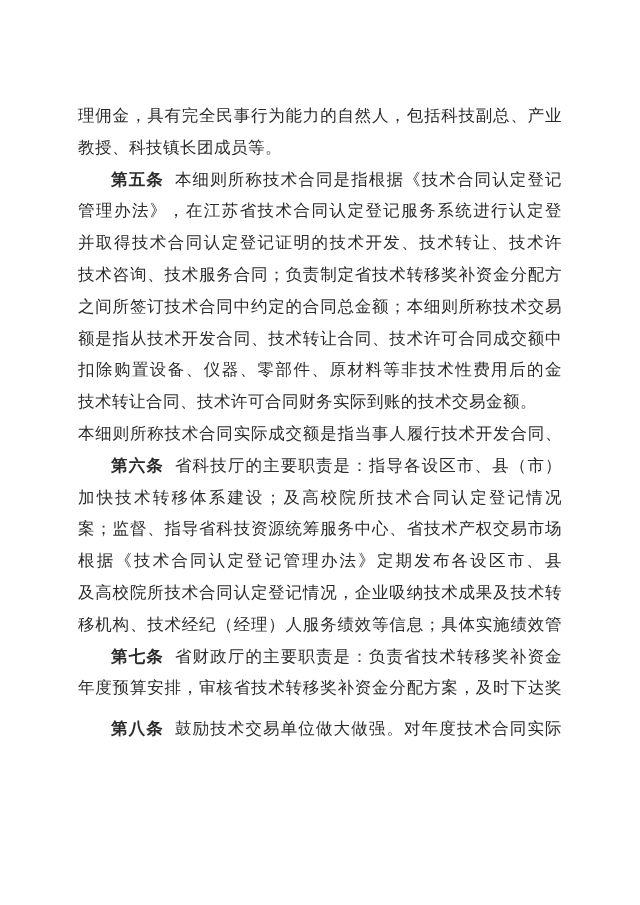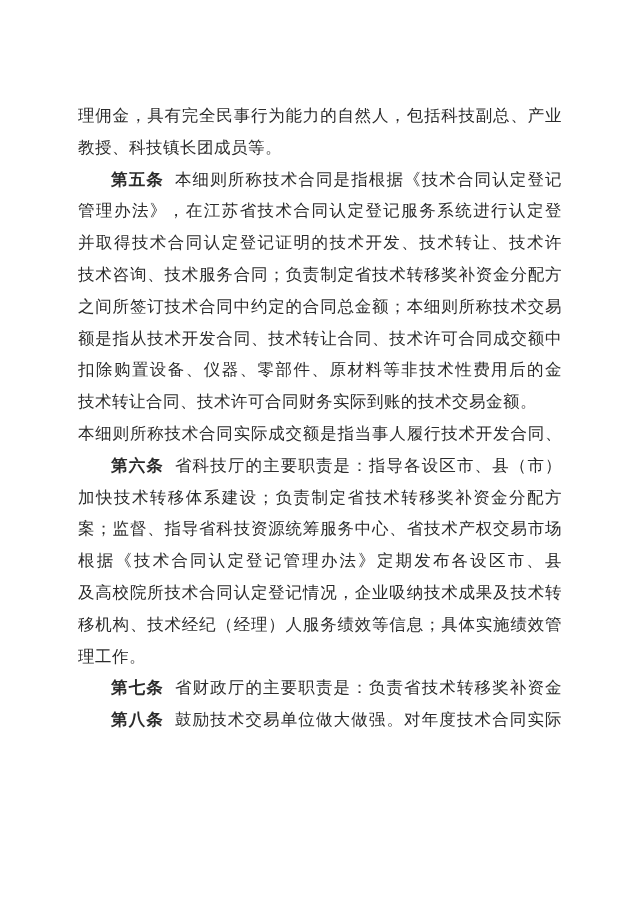--- a/index.html
+++ b/index.html
@@ -32,20 +32,21 @@
     letter-spacing: 0.5px;
     overflow: hidden;
   }
   .line.end {
     text-align-last: left;
   }
   .line.indent {
     text-indent: 33px;
   }
   .line.gap {
+    margin-top: 9px;
   }
   .kw {
     font-weight: 700;
     margin-right: 11px;
     font-family: "Liberation Sans", "DejaVu Sans", sans-serif;
   }
   .footer {
     position: absolute;
     left: 95px;
     top: 808px;
@@ -65,23 +66,23 @@
       <div class="line indent"><span class="kw">第五条</span>本细则所称技术合同是指根据《技术合同认定登记</div>
       <div class="line">管理办法》，在江苏省技术合同认定登记服务系统进行认定登记，</div>
       <div class="line">并取得技术合同认定登记证明的技术开发、技术转让、技术许可、</div>
       <div class="line">技术咨询、技术服务合同；负责制定省技术转移奖补资金分配方</div>
       <div class="line">之间所签订技术合同中约定的合同总金额；本细则所称技术交易</div>
       <div class="line">额是指从技术开发合同、技术转让合同、技术许可合同成交额中</div>
       <div class="line">扣除购置设备、仪器、零部件、原材料等非技术性费用后的金额；</div>
       <div class="line end">技术转让合同、技术许可合同财务实际到账的技术交易金额。</div>
       <div class="line">本细则所称技术合同实际成交额是指当事人履行技术开发合同、</div>
       <div class="line indent"><span class="kw">第六条</span>省科技厅的主要职责是：指导各设区市、县（市）</div>
-      <div class="line">加快技术转移体系建设；负责制定省技术转移奖补资金分配方</div>
+      <div class="line">加快技术转移体系建设；及高校院所技术合同认定登记情况</div>
       <div class="line">案；监督、指导省科技资源统筹服务中心、省技术产权交易市场</div>
       <div class="line">根据《技术合同认定登记管理办法》定期发布各设区市、县（市）</div>
       <div class="line">及高校院所技术合同认定登记情况，企业吸纳技术成果及技术转</div>
       <div class="line">移机构、技术经纪（经理）人服务绩效等信息；具体实施绩效管</div>
-      <div class="line end">理工作。</div>
       <div class="line indent"><span class="kw">第七条</span>省财政厅的主要职责是：负责省技术转移奖补资金</div>
+      <div class="line">年度预算安排，审核省技术转移奖补资金分配方案，及时下达奖</div>
       <div class="line indent gap"><span class="kw">第八条</span>鼓励技术交易单位做大做强。对年度技术合同实际</div>
     </div>
   <div class="footer">— 4 —</div>
 </div>
 
 </body></html>

